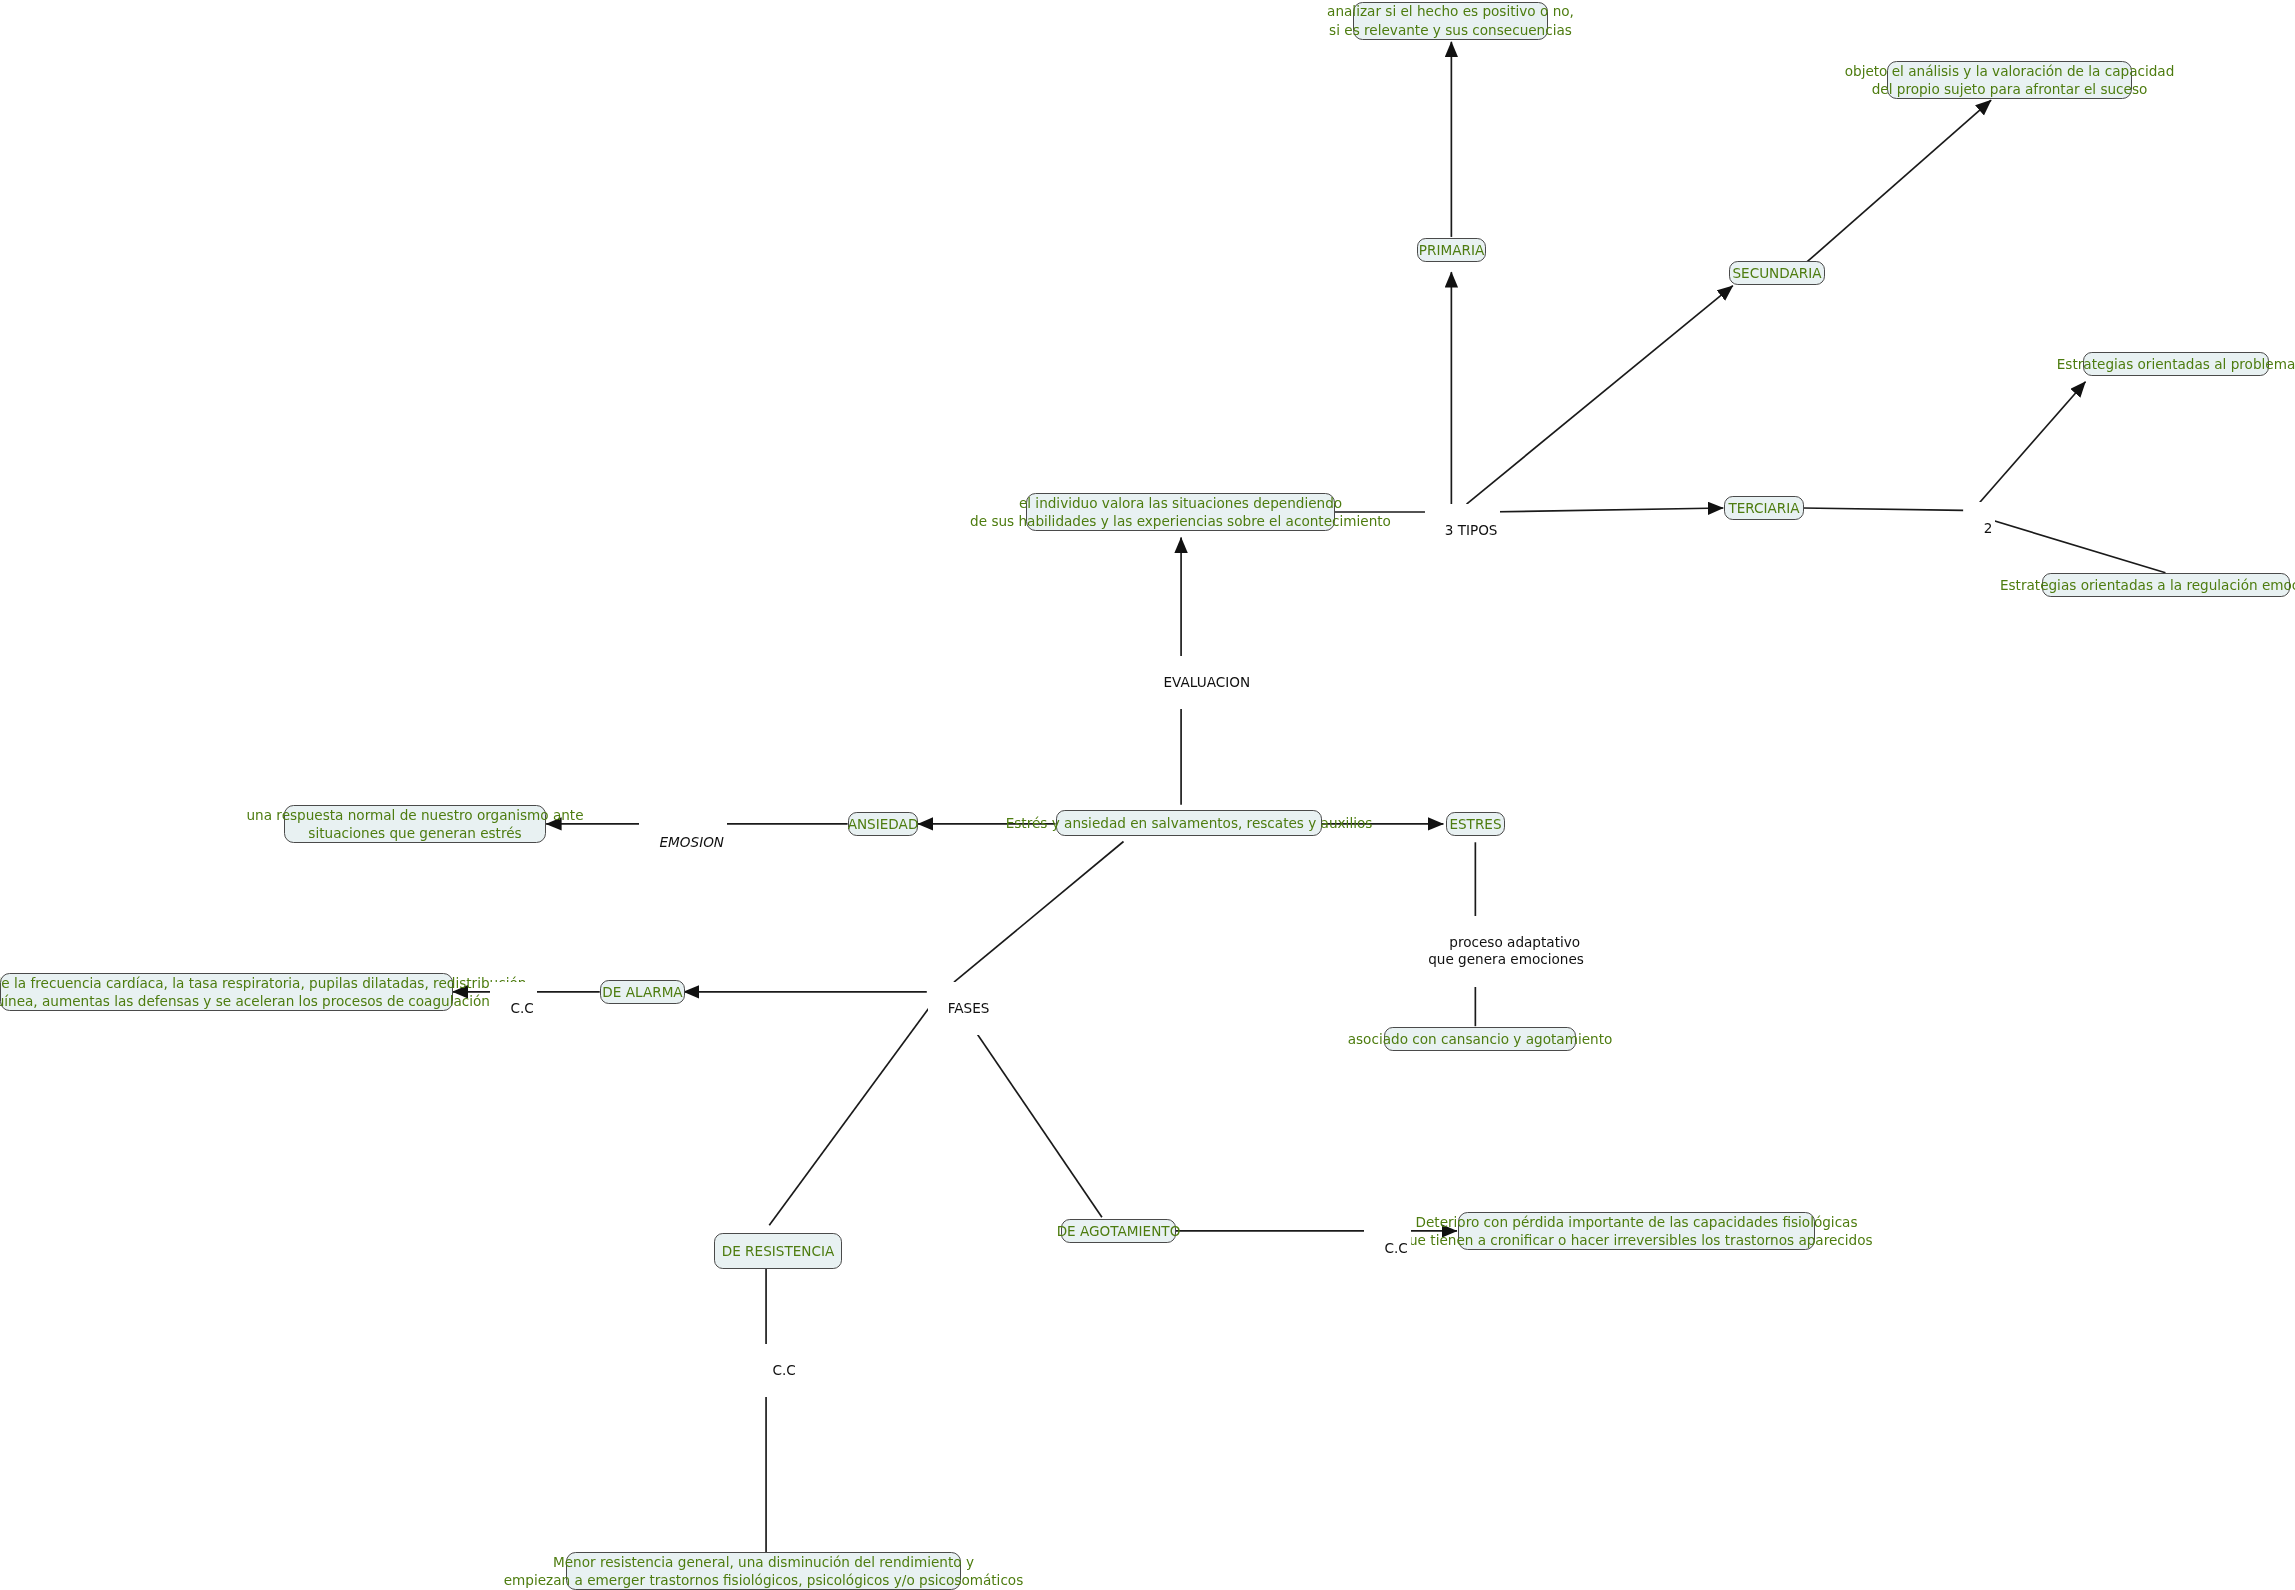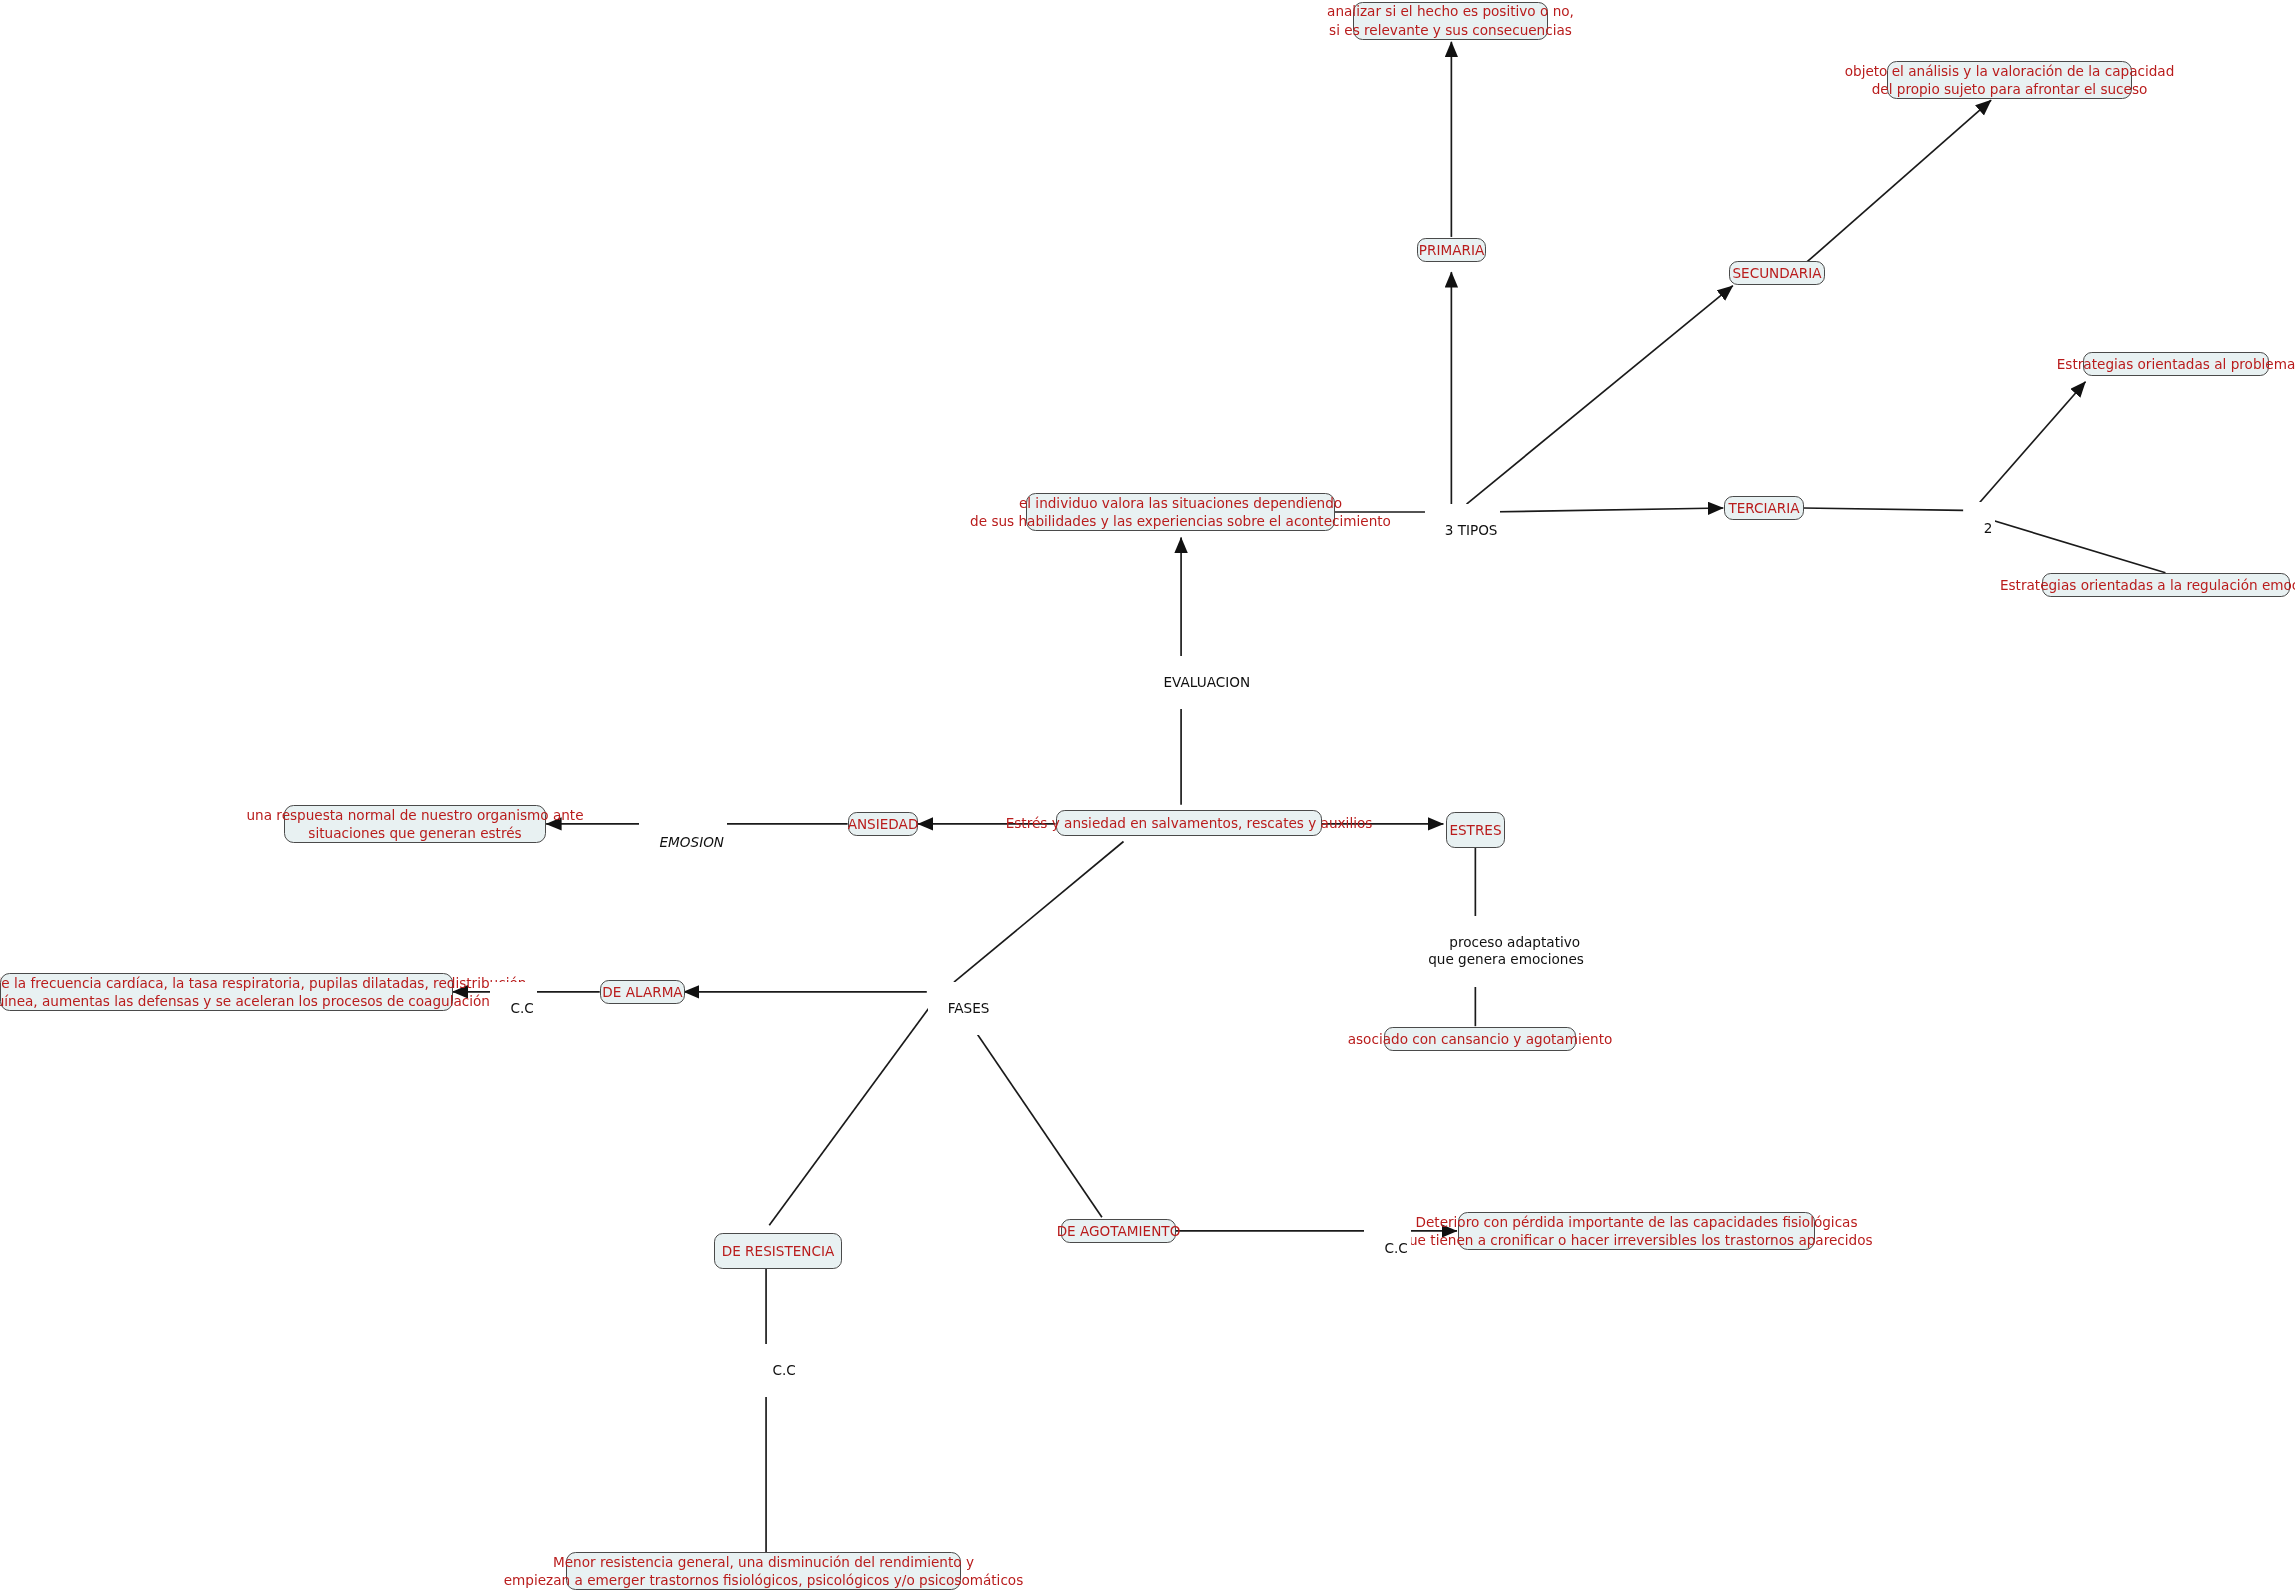--- a/index.html
+++ b/index.html
@@ -24,21 +24,21 @@
     width: 2295px;
     height: 1591px;
     pointer-events: none;
   }
   .node {
     position: absolute;
     box-sizing: border-box;
     background: #e8f1f2;
     border: 1.3px solid #4a4a4a;
     border-radius: 9.6px;
-    color: #b91c1c;
+    color: #4d7c0f;
     text-align: center;
     line-height: 1.34;
     padding: 4px 24px;
     white-space: pre;
     display: flex;
     align-items: center;
     justify-content: center;
   }
   .node.small { font-size: 13.6px; border-radius: 8.8px; }
   .node.multi { font-size: 13.6px; }
@@ -161,21 +161,21 @@
   </div>
 
   <div class="node small" style="left:848px; top:812px; width:70px; height:24px;text-align:right;">
     <span>ANSIEDAD</span>
   </div>
 
   <div class="node small" style="left:1056px; top:810px; width:266px; height:25.6px;">
     <span>Estrés y ansiedad en salvamentos, rescates y auxilios</span>
   </div>
 
-  <div class="node small" style="left:1446px; top:812px; width:59px; height:36px;">
+  <div class="node small" style="left:1446px; top:812px; width:59px; height:24px;">
     <span>ESTRES</span>
   </div>
 
   <div class="node small" style="left:1384px; top:1027px; width:192px; height:24px;">
     <span>asociado con cansancio y agotamiento</span>
   </div>
 
   <div class="node multi" style="left:0px; top:973px; width:453px; height:38px;">
     <span>Aumento de la frecuencia cardíaca, la tasa respiratoria, pupilas dilatadas, redistribución
 sanguínea, aumentas las defensas y se aceleran los procesos de coagulación</span>

